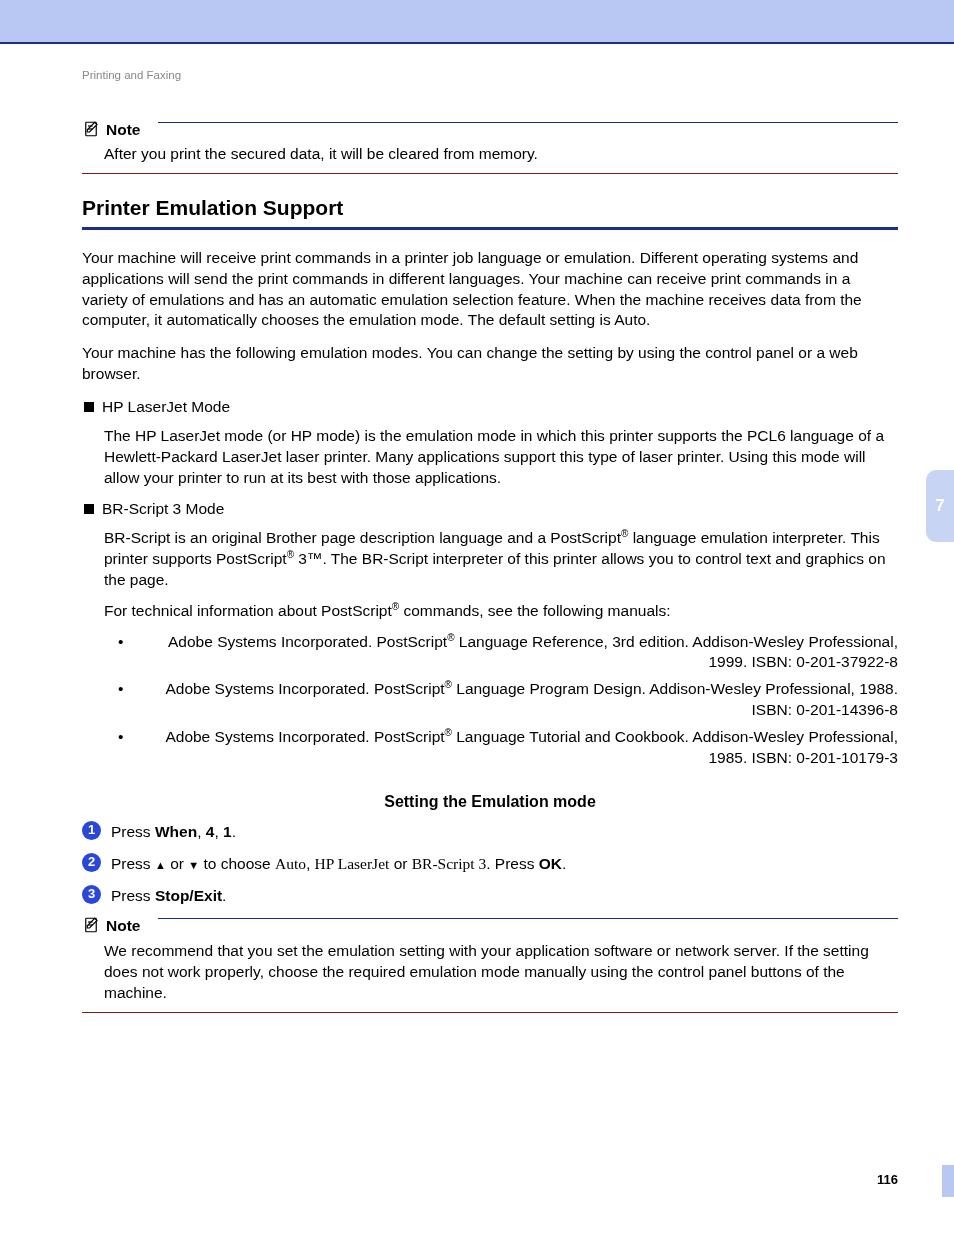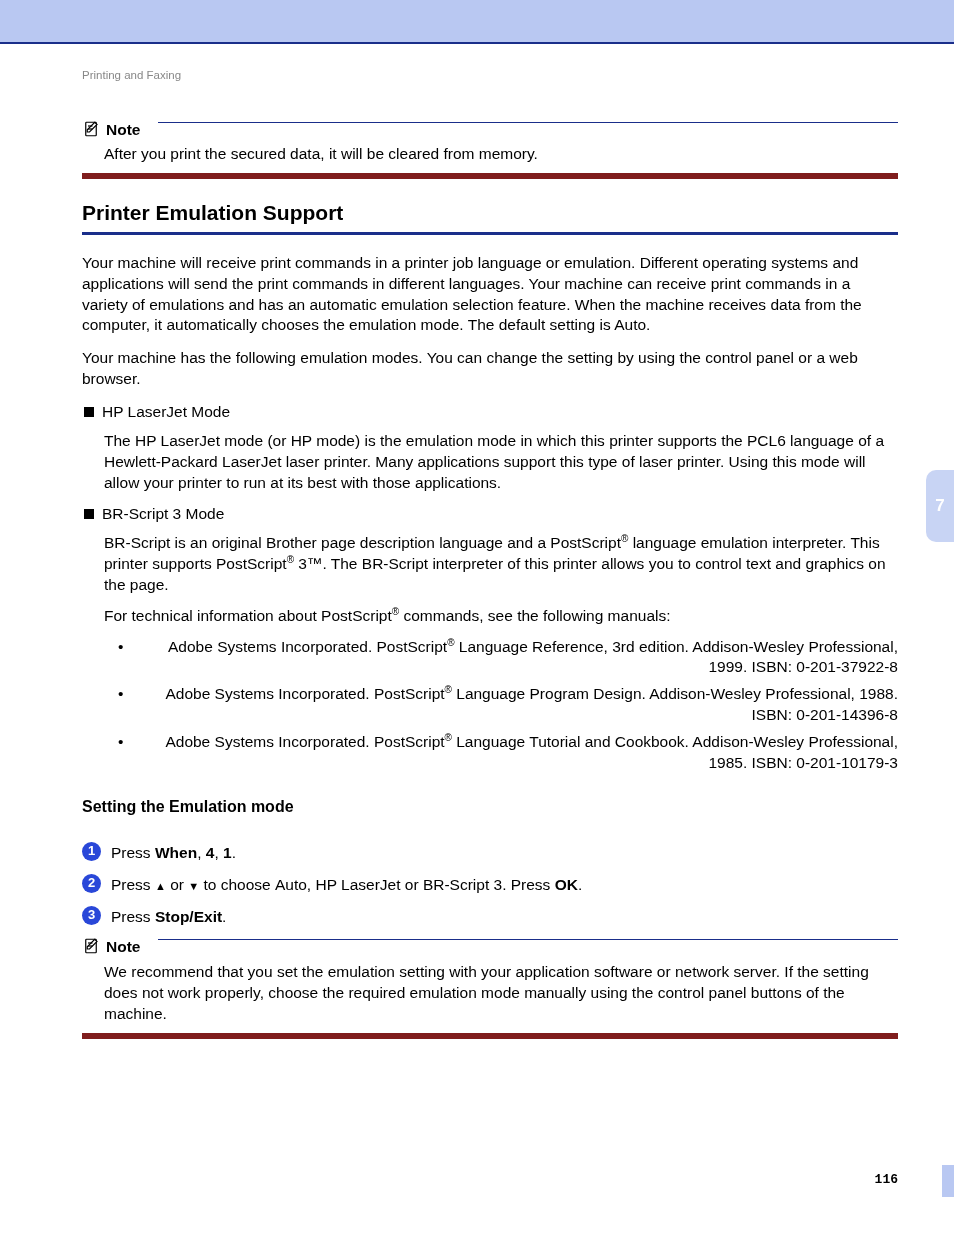--- a/index.html
+++ b/index.html
@@ -45,21 +45,21 @@
     padding-right: 12px;
   }
   .note-line {
     flex: 1;
     border-top: 1px solid #1a2e8a;
     height: 0;
     transform: translateY(2px);
   }
   .note-body {
     padding: 4px 0 8px 22px;
-    border-bottom: 6px solid #7f1d1d;
+    border-bottom: 1px solid #7f1d1d;
   }
   .section-title {
     font-size: 21px;
     font-weight: bold;
     margin: 12px 0 4px 0;
   }
   .section-rule {
     height: 3px;
     background: #1a2e8a;
     margin-bottom: 18px;
@@ -87,42 +87,43 @@
   }
   .dot {
     margin: 0 8px 0 0;
     flex-shrink: 0;
   }
   .dot-text { flex: 1; text-align: right; }
   sup { font-size: 10px; vertical-align: super; line-height: 0; }
   .sub-heading {
     font-weight: bold;
     font-size: 16px;
-    margin: 22px 0 24px 0;
+    margin: 22px 0 8px 0;
+    text-align: center;
   }
   .step {
     display: flex;
     align-items: flex-start;
     margin: 6px 0 10px 0;
   }
   .step-num {
     width: 19px; height: 19px;
     border-radius: 50%;
     background: #2947d8;
     color: #fff;
     font-weight: bold;
     font-size: 13px;
     display: flex;
     align-items: center;
     justify-content: center;
     margin-right: 10px;
     flex-shrink: 0;
   }
   .step-text { flex: 1; padding-top: 1px; }
-  .mono { font-family: Liberation Sans, sans-serif; }
+  .mono { font-family: Liberation Serif, serif; }
   .arrow { font-size: 11px; }
   .side-tab {
     position: absolute;
     right: 0;
     top: 470px;
     width: 28px;
     height: 72px;
     background: #c8d4f4;
     border-radius: 10px 0 0 10px;
     display: flex;
@@ -131,21 +132,20 @@
     color: #fff;
     font-weight: bold;
     font-size: 17px;
   }
   .page-footer {
     position: absolute;
     bottom: 46px;
     right: 56px;
     font-weight: bold;
     font-size: 13px;
-    font-family: Liberation Mono, monospace;
   }
   .footer-tab {
     position: absolute;
     right: 0;
     bottom: 38px;
     width: 12px;
     height: 32px;
     background: #b9c8f2;
   }
 </style>

